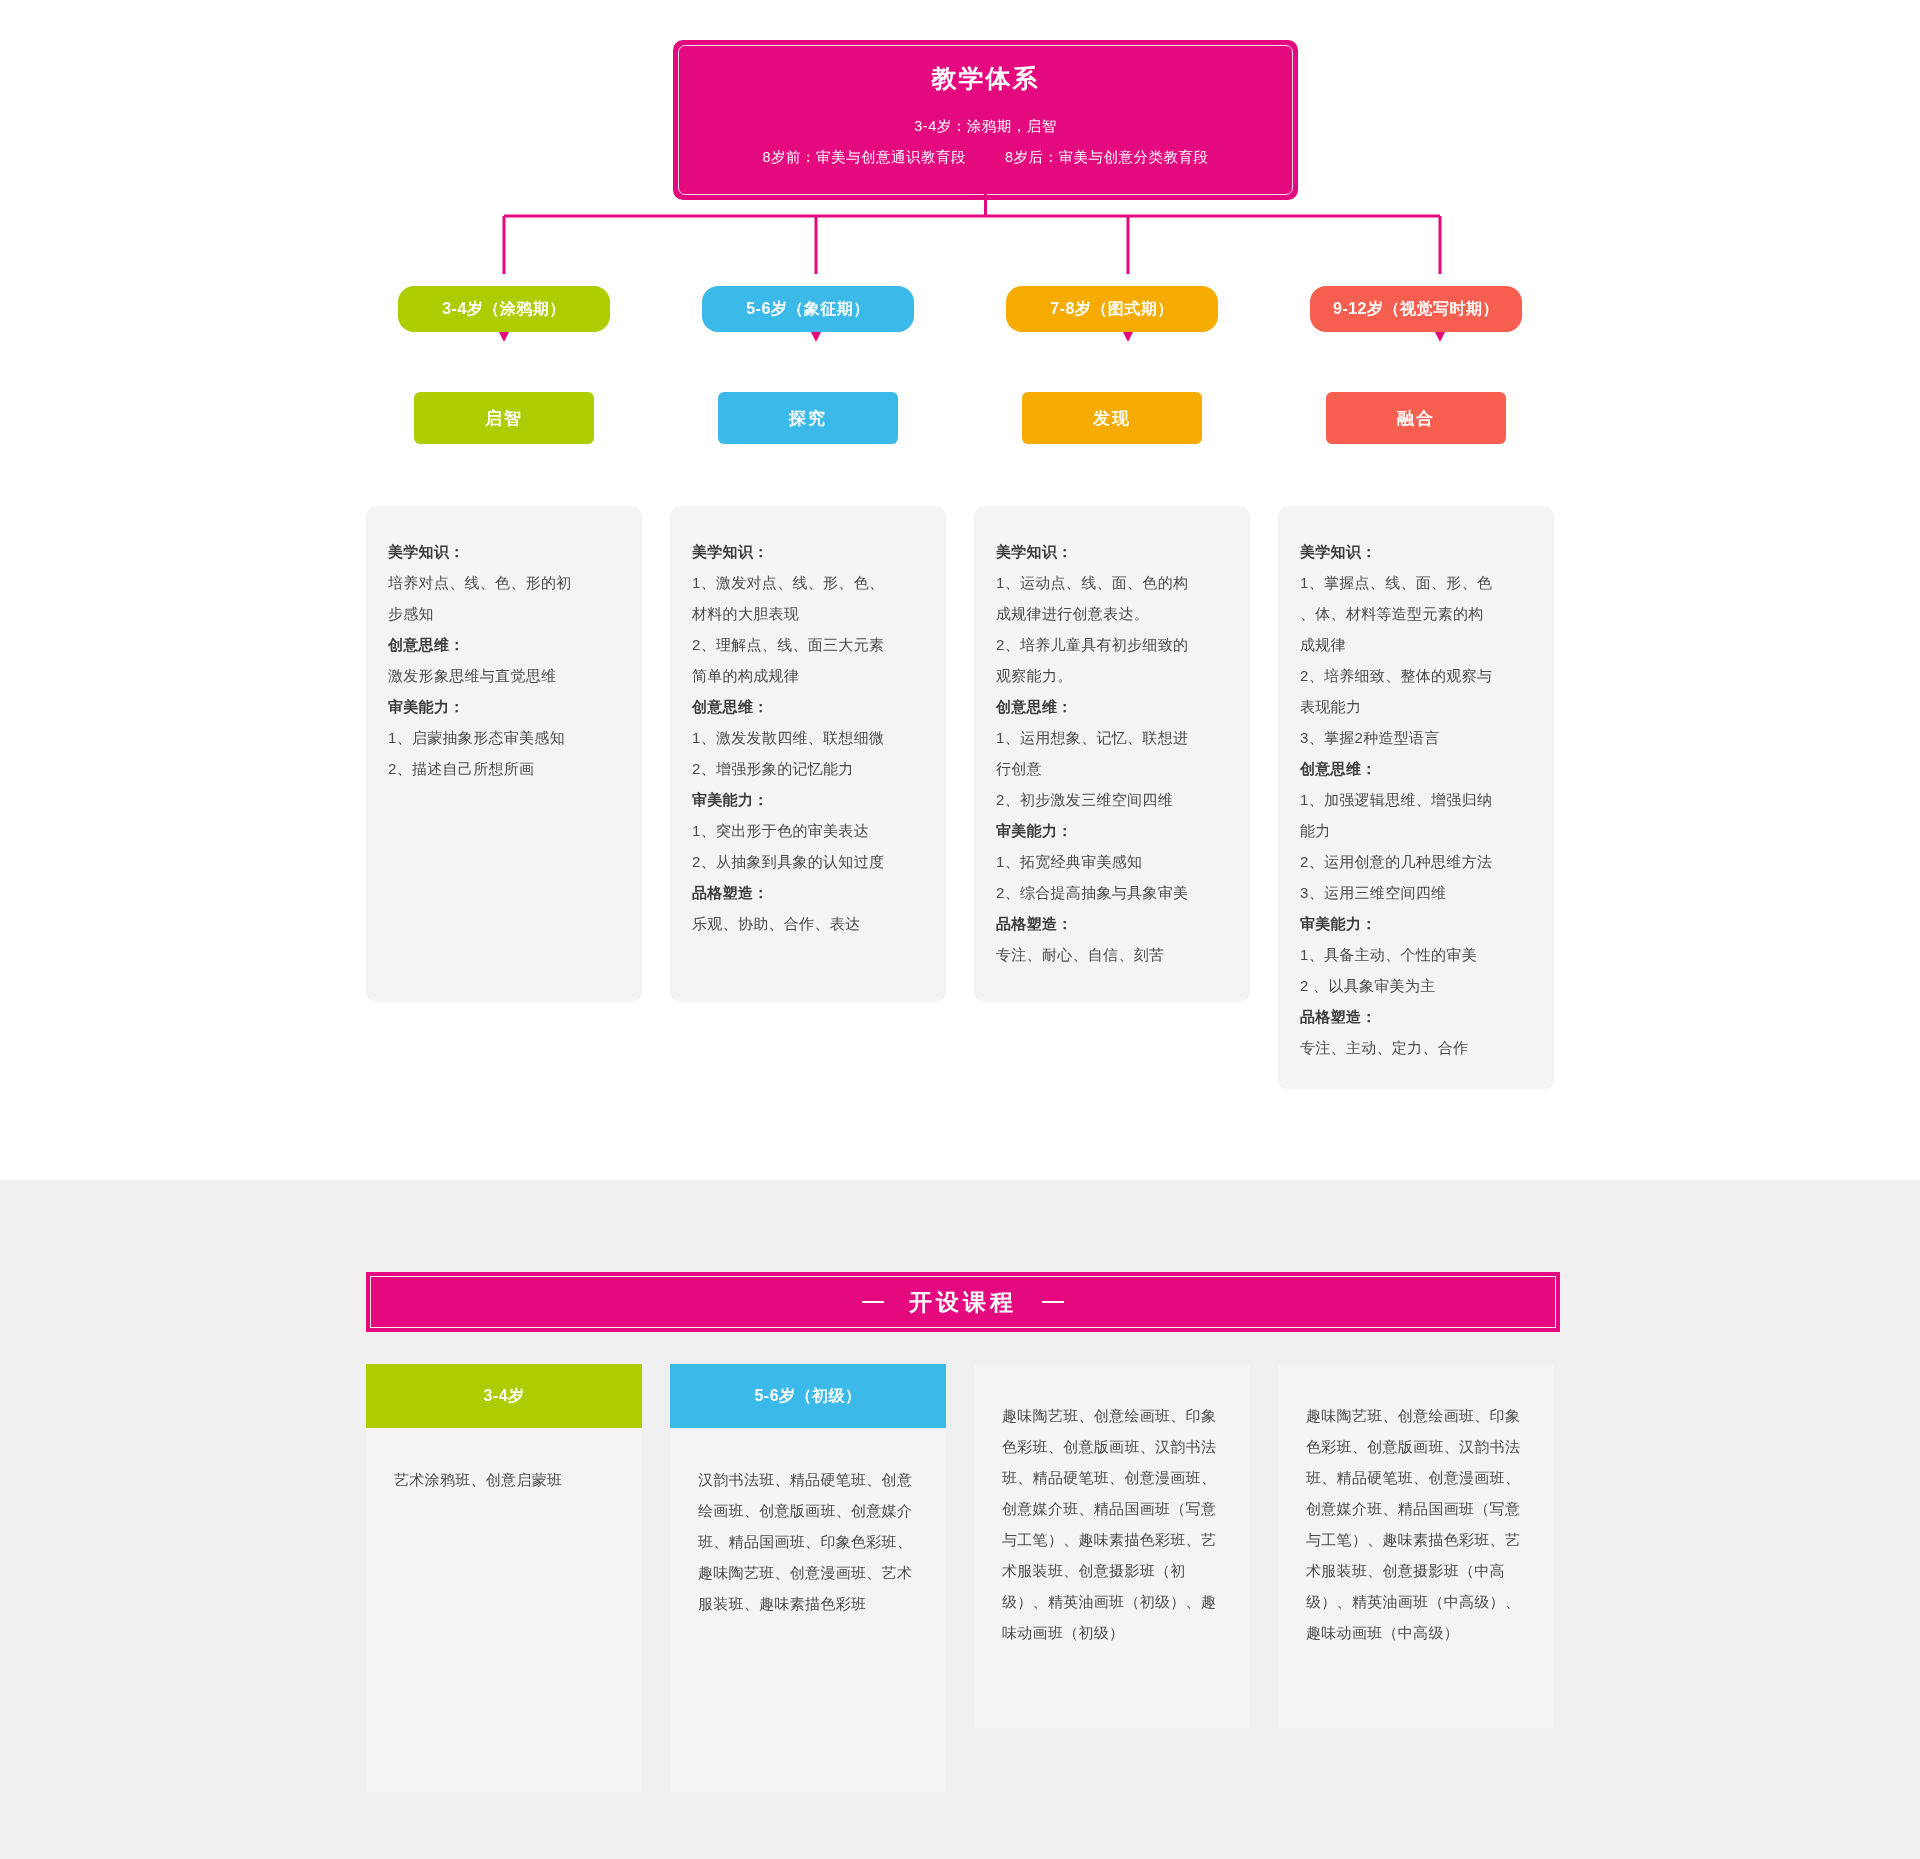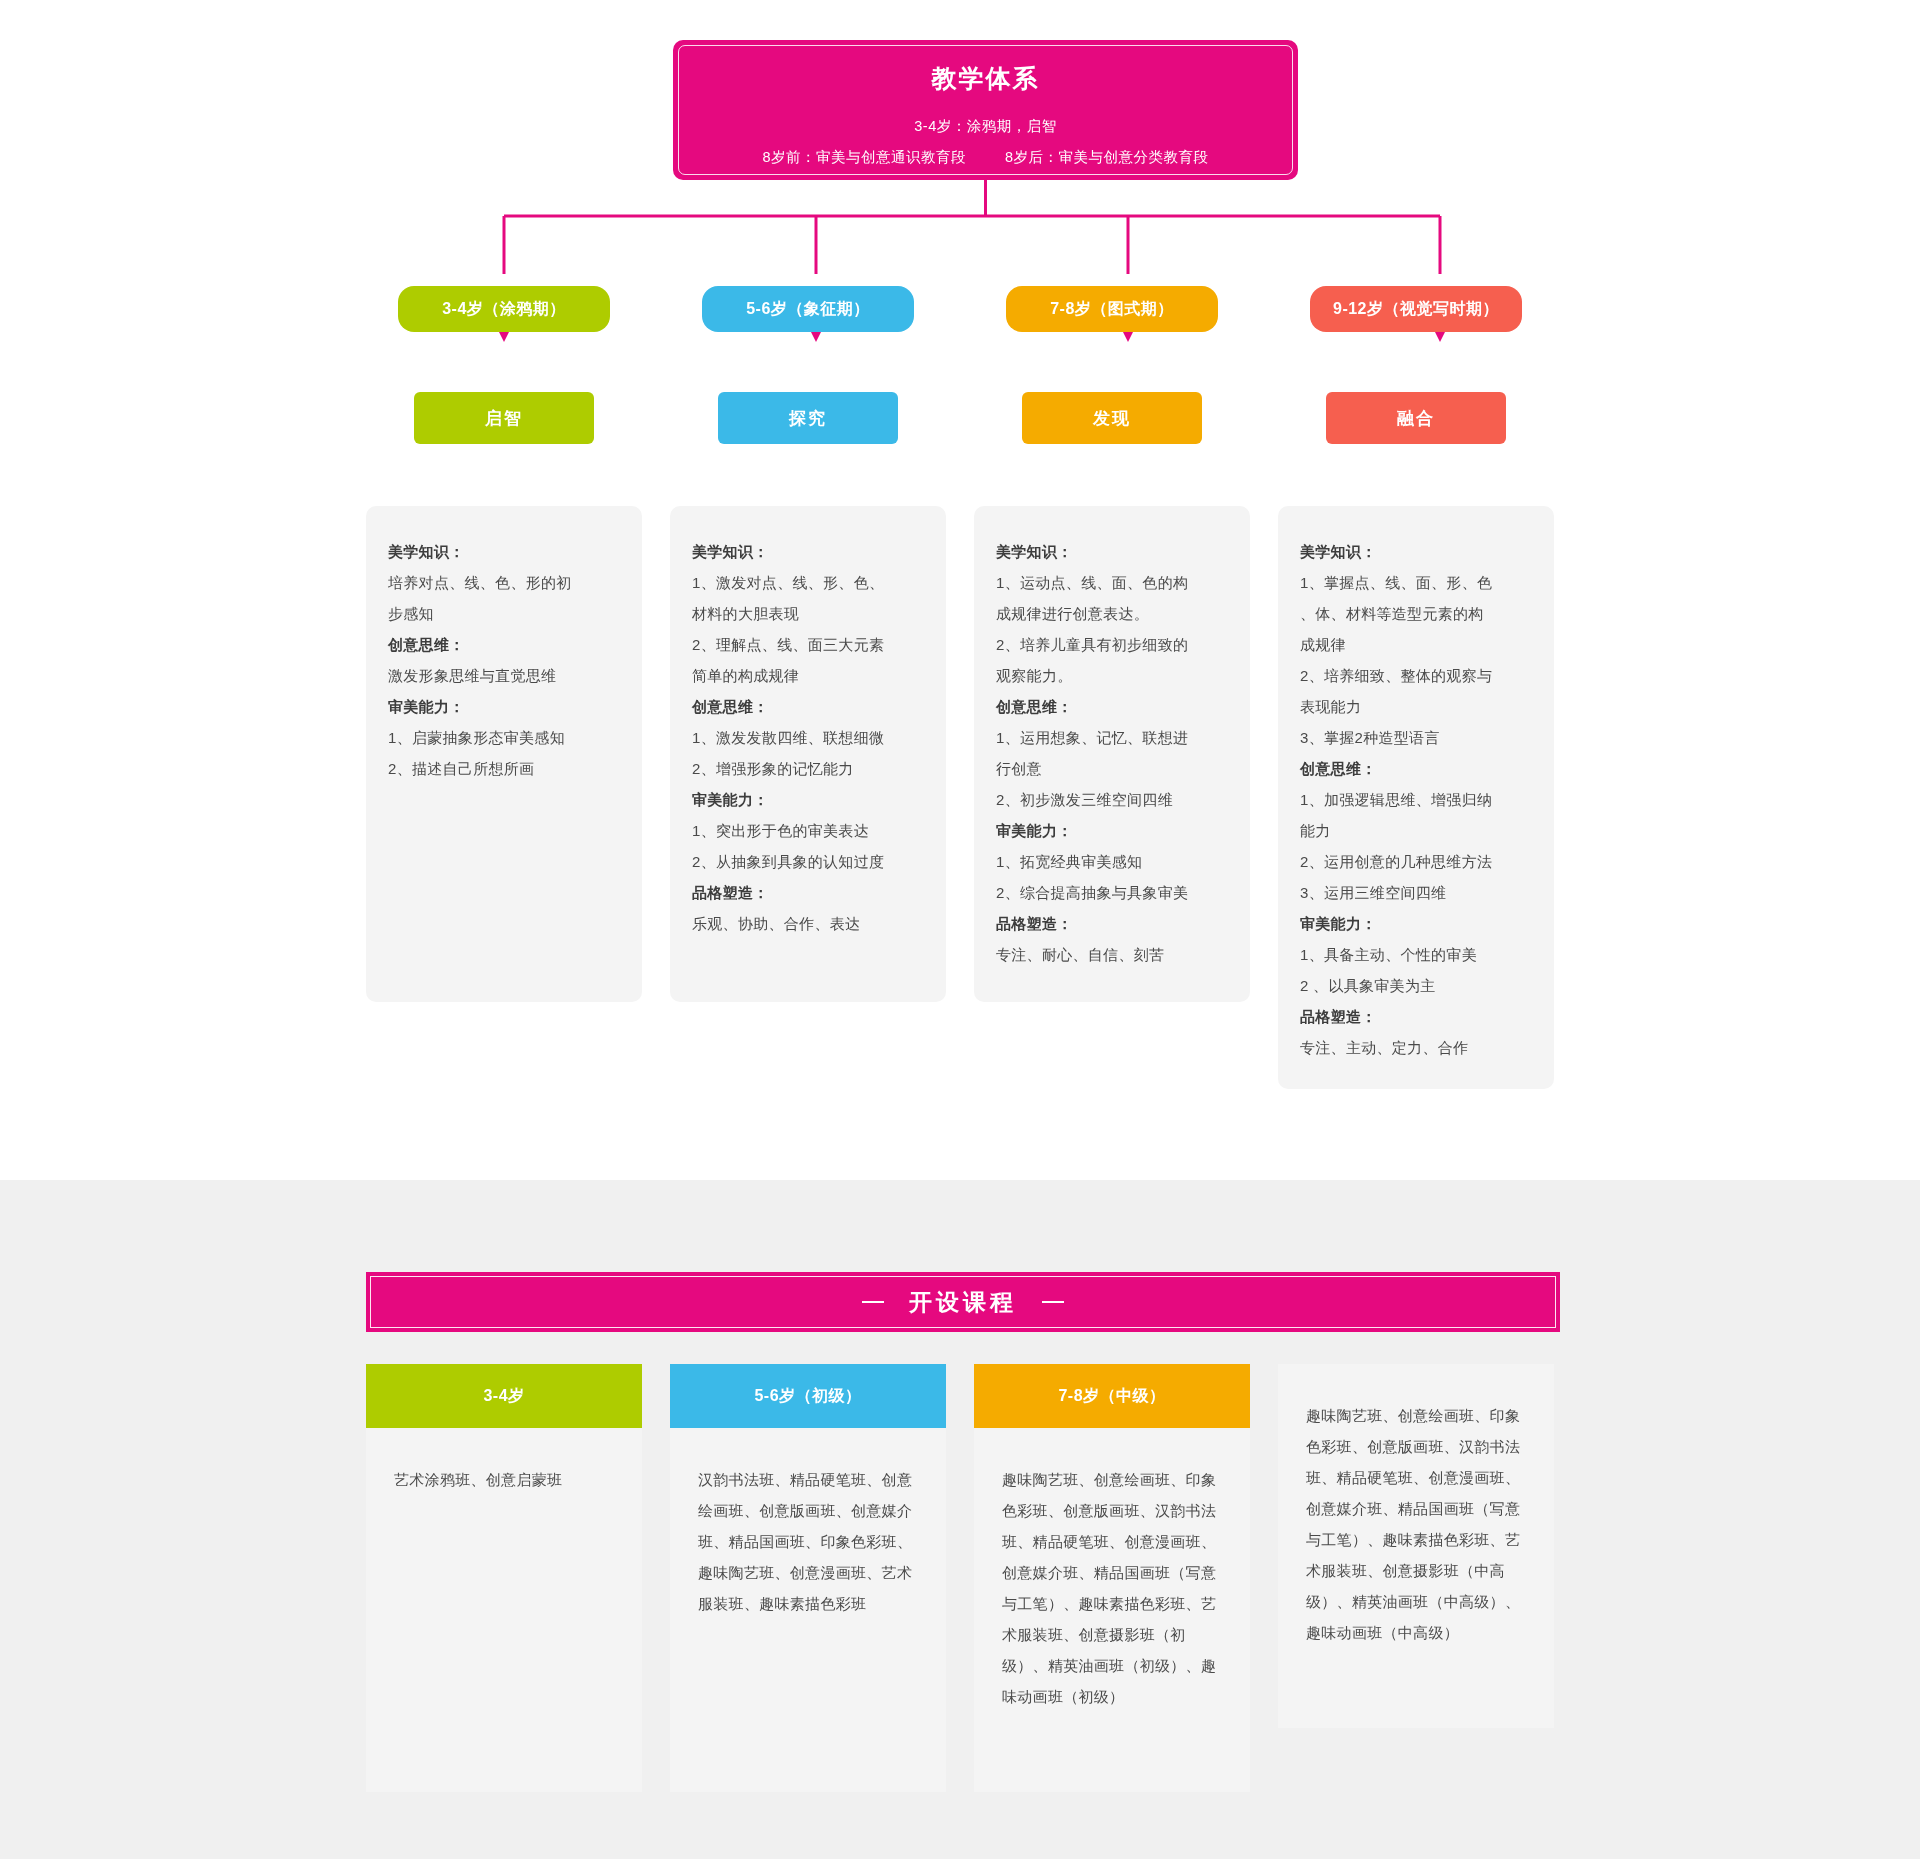--- a/index.html
+++ b/index.html
@@ -17,21 +17,21 @@
     height: 1180px;
     background: #ffffff;
   }
 
   
   .header-box {
     position: absolute;
     left: 673px;
     top: 40px;
     width: 625px;
-    height: 140px;
+    height: 160px;
     background: #E5097F;
     border-radius: 10px;
     padding: 5px;
   }
   .header-inner {
     width: 100%;
     height: 100%;
     border: 1.5px solid rgba(255,255,255,0.85);
     border-radius: 7px;
     display: flex;
@@ -406,23 +406,20 @@
     <div class="course-col">
       <div class="course-head" style="background:#3BB9E8">
         <span>5-6岁（初级）</span>
       </div>
       <div class="course-body">
         <div class="course-text">汉韵书法班、精品硬笔班、创意绘画班、创意版画班、创意媒介班、精品国画班、印象色彩班、趣味陶艺班、创意漫画班、艺术服装班、趣味素描色彩班</div>
       </div>
     </div>
 
     <div class="course-col">
-      <div class="course-head" style="background:#F5AB00">
-        <span>7-8岁（中级）</span>
-      </div>
       <div class="course-body tall">
         <div class="course-text">趣味陶艺班、创意绘画班、印象色彩班、创意版画班、汉韵书法班、精品硬笔班、创意漫画班、创意媒介班、精品国画班（写意与工笔）、趣味素描色彩班、艺术服装班、创意摄影班（初级）、精英油画班（初级）、趣味动画班（初级）</div>
       </div>
     </div>
 
     <div class="course-col">
       <div class="course-body tall">
         <div class="course-text">趣味陶艺班、创意绘画班、印象色彩班、创意版画班、汉韵书法班、精品硬笔班、创意漫画班、创意媒介班、精品国画班（写意与工笔）、趣味素描色彩班、艺术服装班、创意摄影班（中高级）、精英油画班（中高级）、趣味动画班（中高级）</div>
       </div>
     </div>

